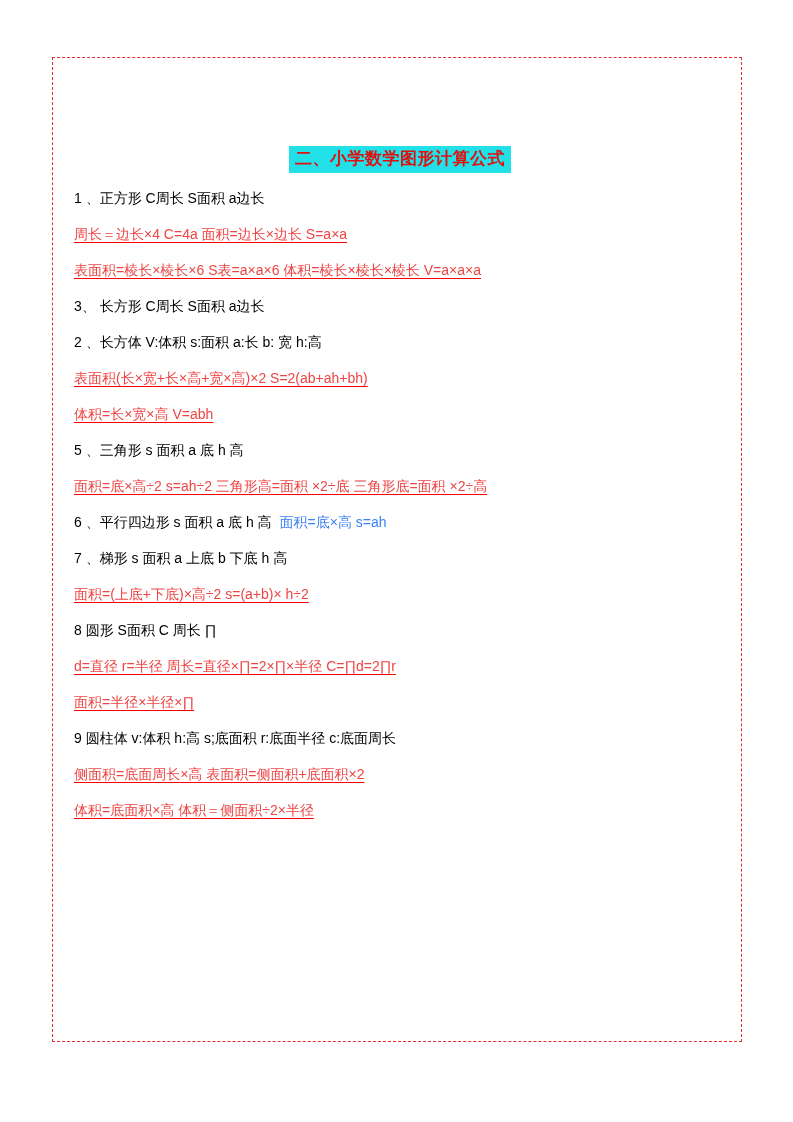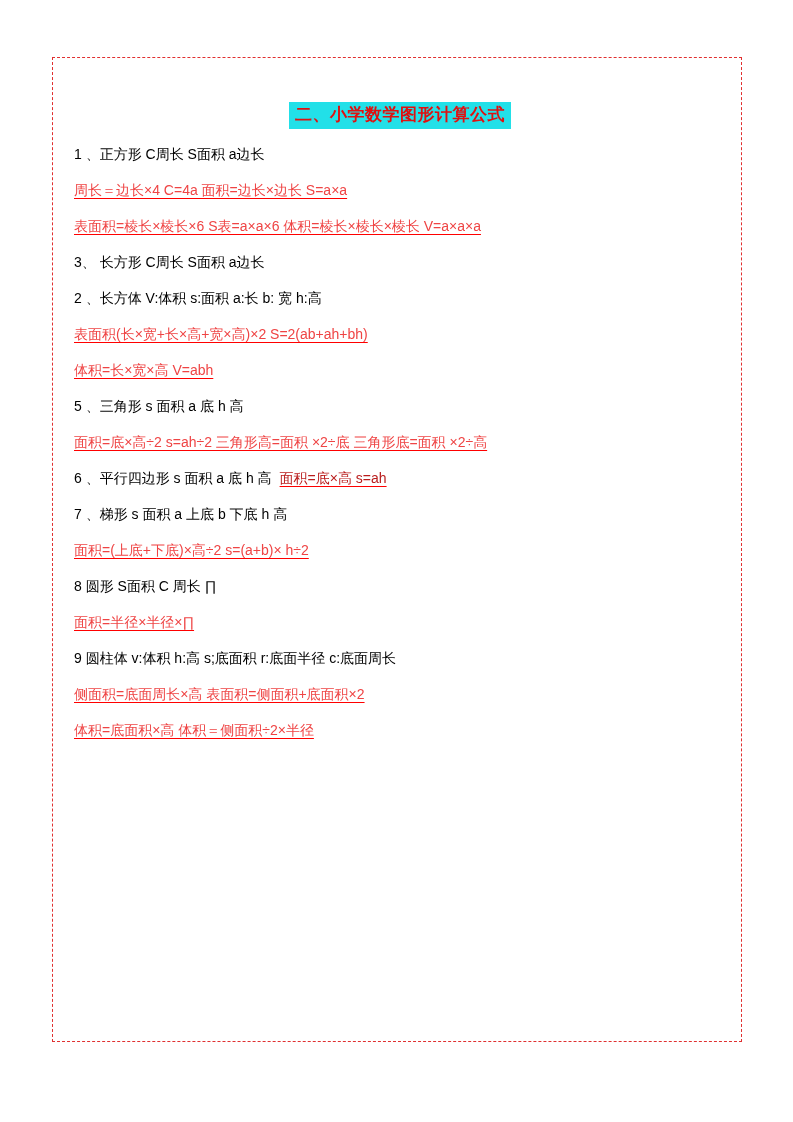--- a/index.html
+++ b/index.html
@@ -46,20 +46,21 @@
   }
   .title {
     display: inline-block;
     background: #22e0e8;
     color: #e01010;
     font-weight: bold;
     font-size: 17px;
     line-height: 24px;
     padding: 1px 6px 2px 6px;
     letter-spacing: 0.5px;
+    margin-top: 44px;
   }
   .line {
     margin: 0 0 14px 0;
     font-size: 14px;
     line-height: 22px;
     white-space: nowrap;
   }
   .line.black {
     color: #000000;
     padding-left: 4px;
@@ -67,22 +68,21 @@
   .line.red {
     color: #ef4444;
     padding-left: 4px;
   }
   .u {
     text-decoration: underline;
     text-decoration-color: #ff0000;
     text-underline-offset: 3px;
   }
   .red-inline {
-    color: #b91c1c;
-    text-decoration: underline;
+    color: #3b82f6;
     text-decoration-color: #ff0000;
     text-underline-offset: 3px;
   }
   .sp {
     display: inline-block;
     width: 8px;
   }
 </style>
 </head>
 <body>
@@ -110,20 +110,21 @@
 
     <div class="line black">5 、三角形  s 面积  a 底  h 高</div>
     <div class="line red"><span class="u">面积=底×高÷2 s=ah÷2  三角形高=面积 ×2÷底  三角形底=面积 ×2÷高</span></div>
 
     <div class="line black"><span>6 、平行四边形  s 面积  a 底  h 高</span><span class="sp"></span><span class="red-inline">面积=底×高  s=ah</span></div>
 
     <div class="line black">7 、梯形  s 面积  a 上底  b 下底  h 高</div>
     <div class="line red"><span class="u">面积=(上底+下底)×高÷2 s=(a+b)×  h÷2</span></div>
 
     <div class="line black">8 圆形  S面积  C 周长  ∏</div>
+    <div class="line red"><span class="u">d=直径  r=半径  周长=直径×∏=2×∏×半径  C=∏d=2∏r</span></div>
     <div class="line red"><span class="u"> 面积=半径×半径×∏</span></div>
 
     <div class="line black">9 圆柱体  v:体积  h:高  s;底面积  r:底面半径  c:底面周长</div>
     <div class="line red"><span class="u">侧面积=底面周长×高  表面积=侧面积+底面积×2</span></div>
     <div class="line red"><span class="u">体积=底面积×高  体积＝侧面积÷2×半径</span></div>
 
   </div>
 </div>
 
 </body></html>

